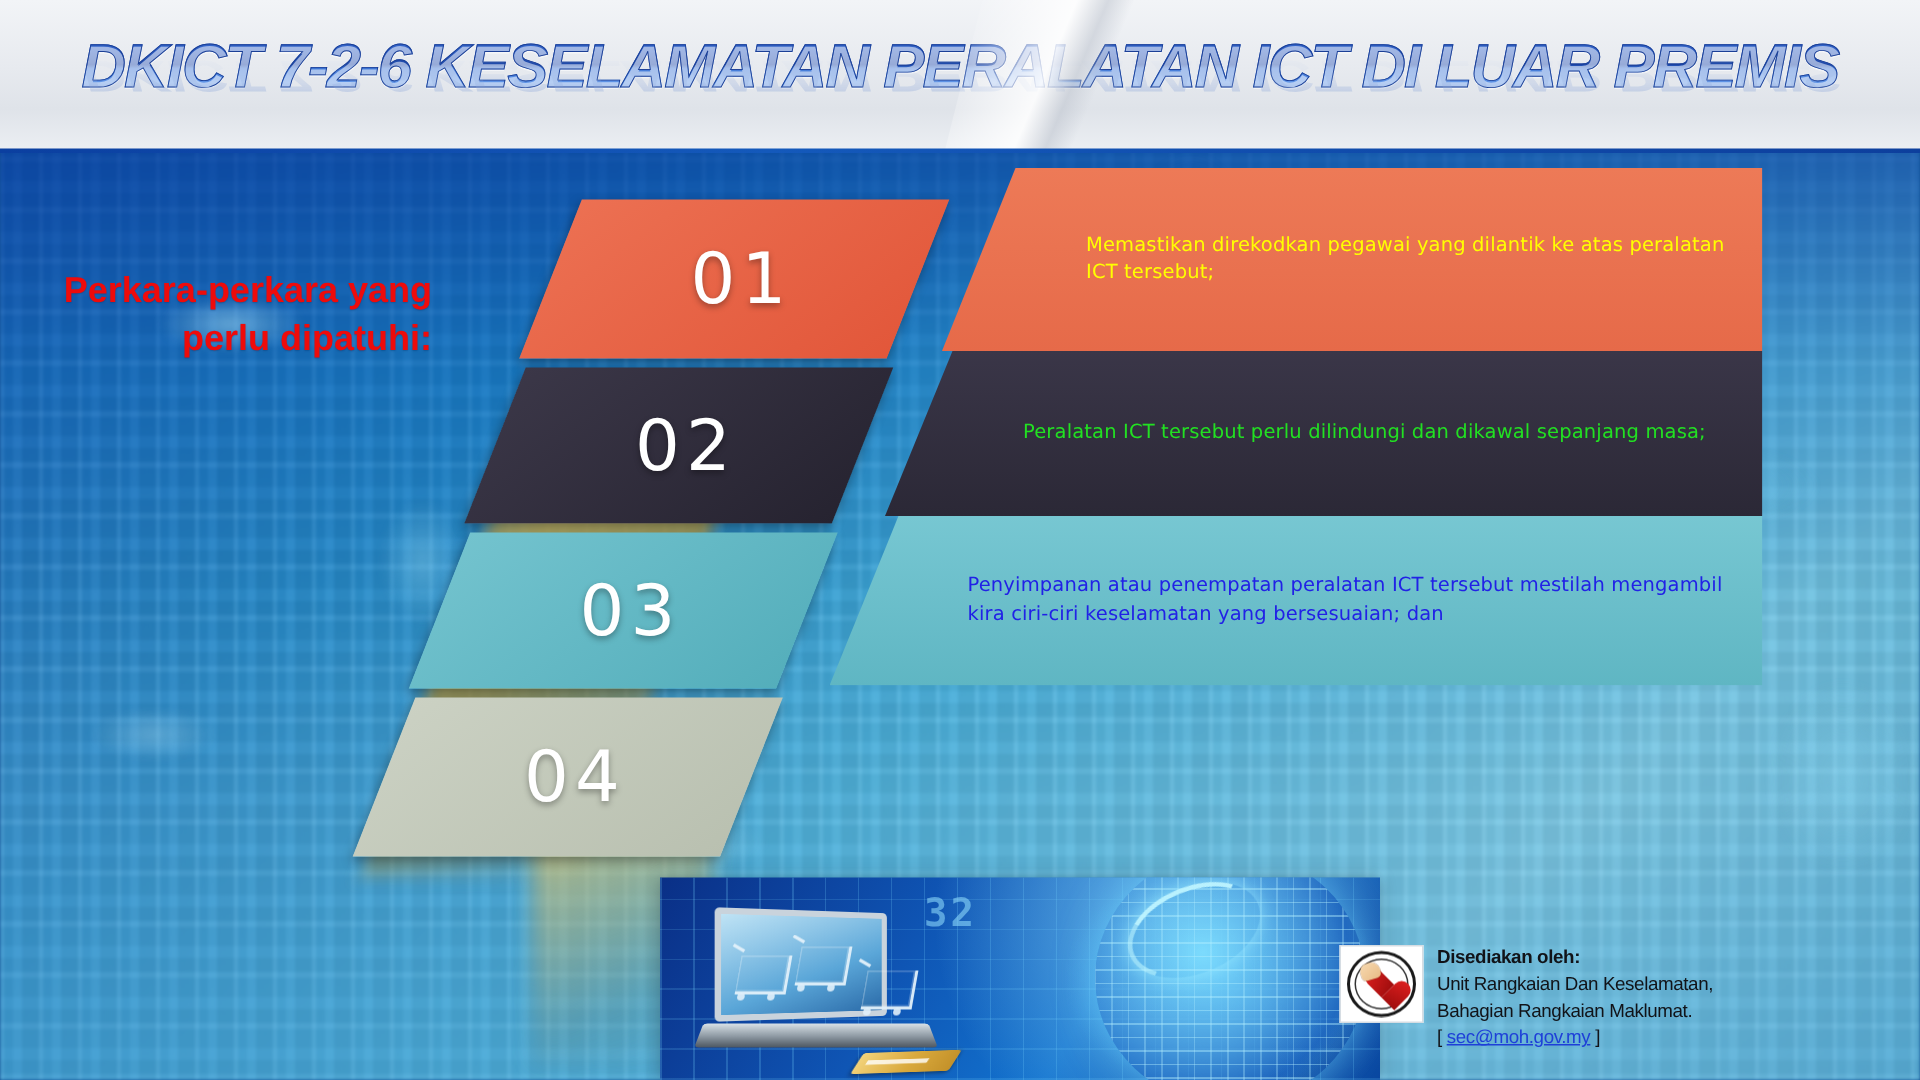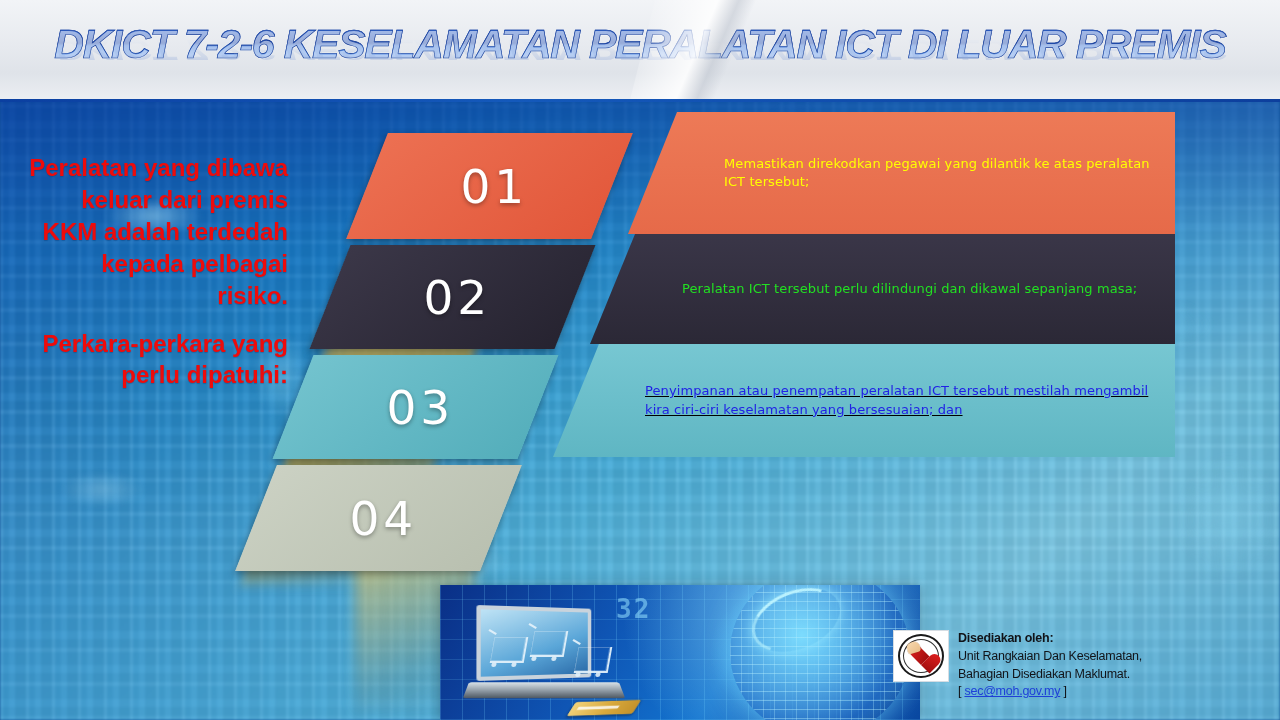--- a/index.html
+++ b/index.html
@@ -97,21 +97,21 @@
     background:linear-gradient(90deg,#0b3fa0,#1459bb 40%,#0d3f9d 100%);
   }
 
   
   .left-text {
     position:absolute; left:28px; top:152px; width:260px;
     text-align:right; color:#ee0b0b;
     font-weight:bold; font-size:24px; line-height:1.33;
     text-shadow:0 1px 1px rgba(0,40,90,0.28);
   }
-  .left-text .para2 { margin-top:16px; display:block; }
+  .left-text .para2 { margin-top:26px; display:block; }
 
   
   .numbers { position:absolute; left:0; top:0; width:1280px; height:720px; }
   .numbox {
     position:absolute;
     transform:skewX(-21.5deg);
     box-shadow:0 3px 7px rgba(0,0,0,0.35);
     display:flex; align-items:center;
   }
   .numbox .num {
@@ -143,21 +143,20 @@
   }
   .p1 .ptext { color:#ffff00; padding-left:96px; padding-right:22px; }
   .p2 {
     left:590px; top:234px; height:110px; background:linear-gradient(180deg,#3a3648,#2b2836);
     clip-path:polygon(45px 0, 100% 0, 100% 100%, 0 100%);
   }
   .p2 .ptext { color:#22e022; padding-left:92px; padding-right:22px; }
   .p3 {
     left:553px; top:344px; height:113px; background:linear-gradient(180deg,#77c7d2,#5fb6c3);
     clip-path:polygon(46px 0, 100% 0, 100% 100%, 0 100%);
-    text-decoration:underline;
   }
   .p3 .ptext { color:#2121e6; padding-left:92px; padding-right:22px; }
   .p4 {
     left:516px; top:457px; height:96px; background:linear-gradient(180deg,#cdd3c5,#c0c7b6);
     clip-path:polygon(45px 0, 100% 0, 100% 100%, 0 100%);
   }
   .p4 .ptext { color:#e04a10; padding-left:92px; padding-right:22px; }
 
   
   .photo {
@@ -275,21 +274,20 @@
 
   <div class="titlebar">
     <div class="title-wrap">
       <div class="title-main">DKICT 7-2-6 KESELAMATAN PERALATAN ICT DI LUAR PREMIS</div>
       <div class="title-reflect">DKICT 7-2-6 KESELAMATAN PERALATAN ICT DI LUAR PREMIS</div>
     </div>
   </div>
   <div class="title-underline"></div>
 
   <div class="left-text">
-    <span>Peralatan yang dibawa keluar dari premis KKM adalah terdedah kepada pelbagai risiko.</span>
     <span class="para2">Perkara-perkara yang perlu dipatuhi:</span>
   </div>
 
   <div class="numbers">
     <div class="numbox nb1">
       <span class="num">01</span>
     </div>
     <div class="numbox nb2">
       <span class="num">02</span>
     </div>
@@ -327,18 +325,18 @@
   <div class="credit">
     <div class="logo">
       <div class="logo-ring">
         <div class="heart"></div>
         <div class="hand"></div>
       </div>
     </div>
     <div class="credit-text">
       <div class="bold">Disediakan oleh:</div>
       <div>Unit Rangkaian Dan Keselamatan,</div>
-      <div>Bahagian Disediakan Maklumat.</div>
+      <div>Bahagian Rangkaian Maklumat.</div>
       <div><span>[ </span><a class="credit-email" href="#">sec@moh.gov.my</a><span> ]</span></div>
     </div>
   </div>
 
 </div>
 
 </body></html>

